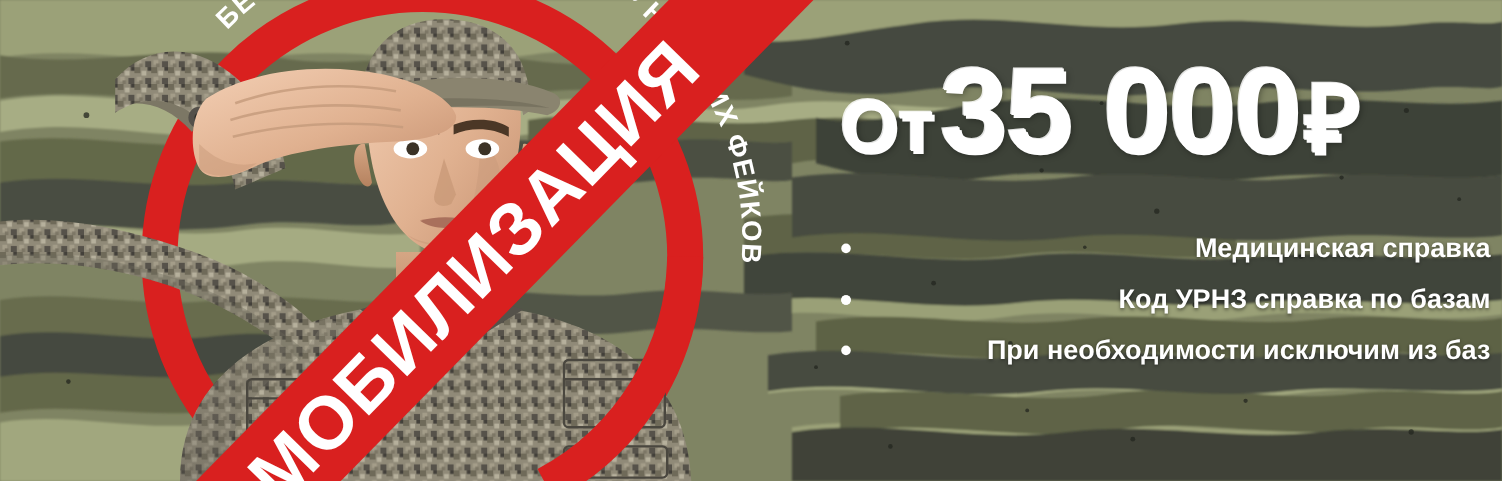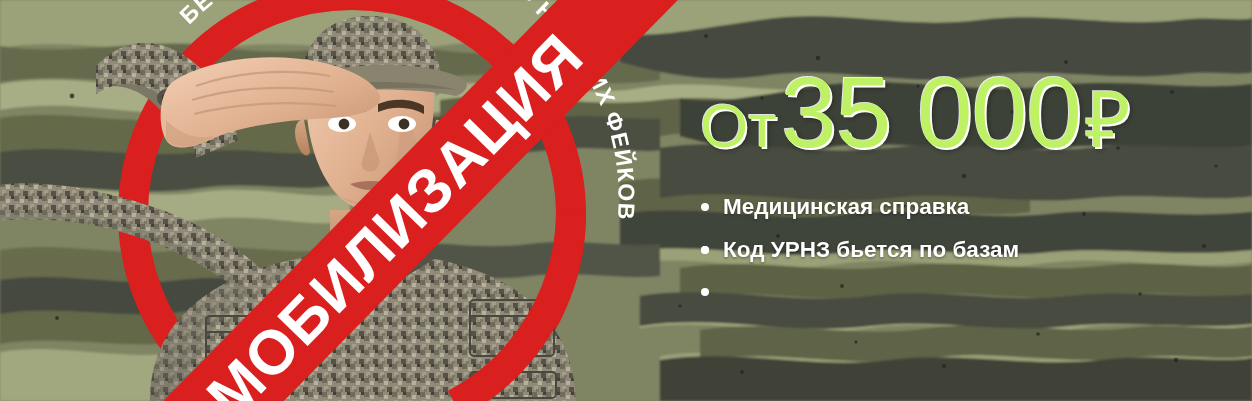--- a/index.html
+++ b/index.html
@@ -47,39 +47,39 @@
   .content{
     position:absolute;
     left:697px;top:0;
     width:545px;height:401px;
   }
 
   .price{
     position:absolute;
     left:3px;top:42px;
     white-space:nowrap;
-    color:#bef264;
-    font-weight:400;
+    color:#ffffff;
+    font-weight:700;
     line-height:1;
     text-shadow:
        2px 2px 0 #ffffff,
       -1px -1px 0 rgba(255,255,255,.85),
        3px 3px 5px rgba(0,0,0,.35);
-    margin-top: 20px;
   }
   .price .from{font-size:62px;vertical-align:baseline;}
   .price .amount{font-size:100px;letter-spacing:-1px;}
   .price .rub{font-size:78px;}
 
   .bullets{
     position:absolute;
     left:0;top:196px;
     width:545px;
     margin:0;padding:0;
     list-style:none;
+    text-align:right;
   }
   .bullets li{
     position:relative;
     color:#ffffff;
     font-weight:700;
     font-size:22.5px;
     line-height:1;
     padding-left:26px;
     margin-bottom:20px;
     white-space:nowrap;
@@ -342,21 +342,22 @@
     <ul class="bullets">
       <li>
         <span class="dot"></span>
         <span>Медицинская справка</span>
       </li>
       <li>
         <span class="dot"></span>
       </li>
       <li>
         <span class="dot"></span>
-        <span>Код УРНЗ бьется по базам</span>
+        <span>Код УРНЗ справка по базам</span>
       </li>
       <li>
         <span class="dot"></span>
+        <span>При необходимости исключим из баз</span>
       </li>
     </ul>
 
   </div>
 </div>
 
 </body></html>

